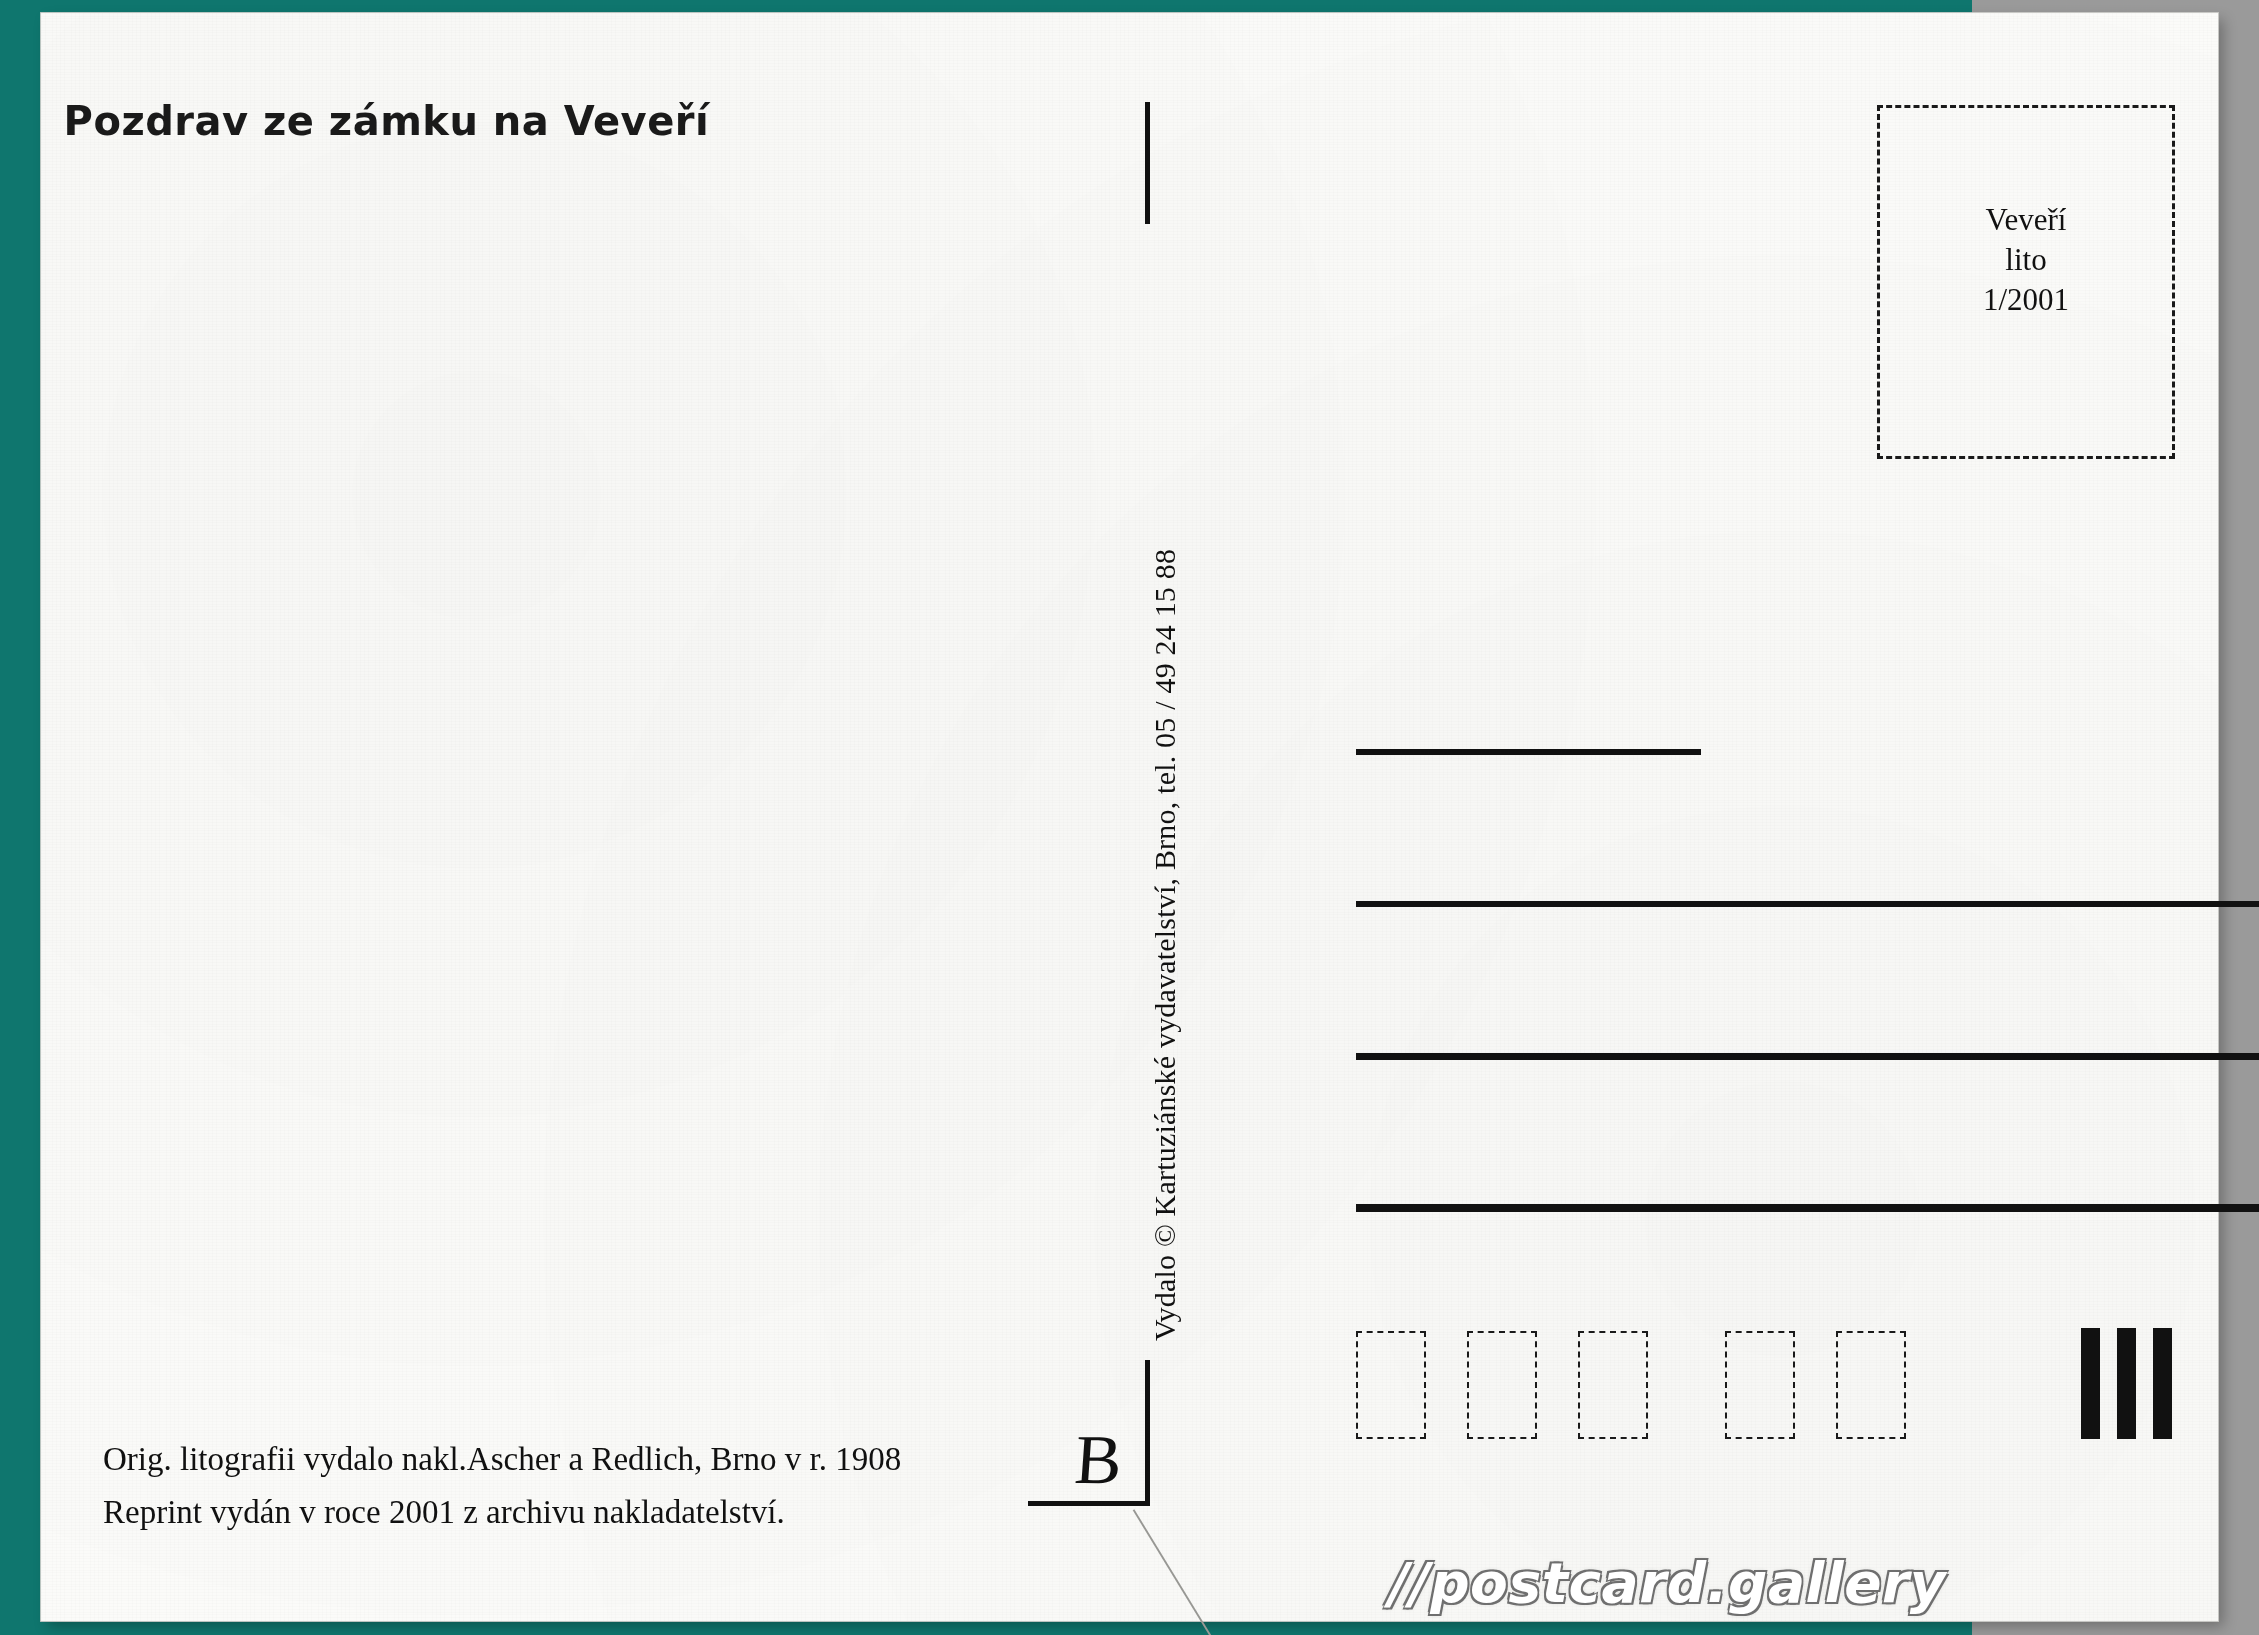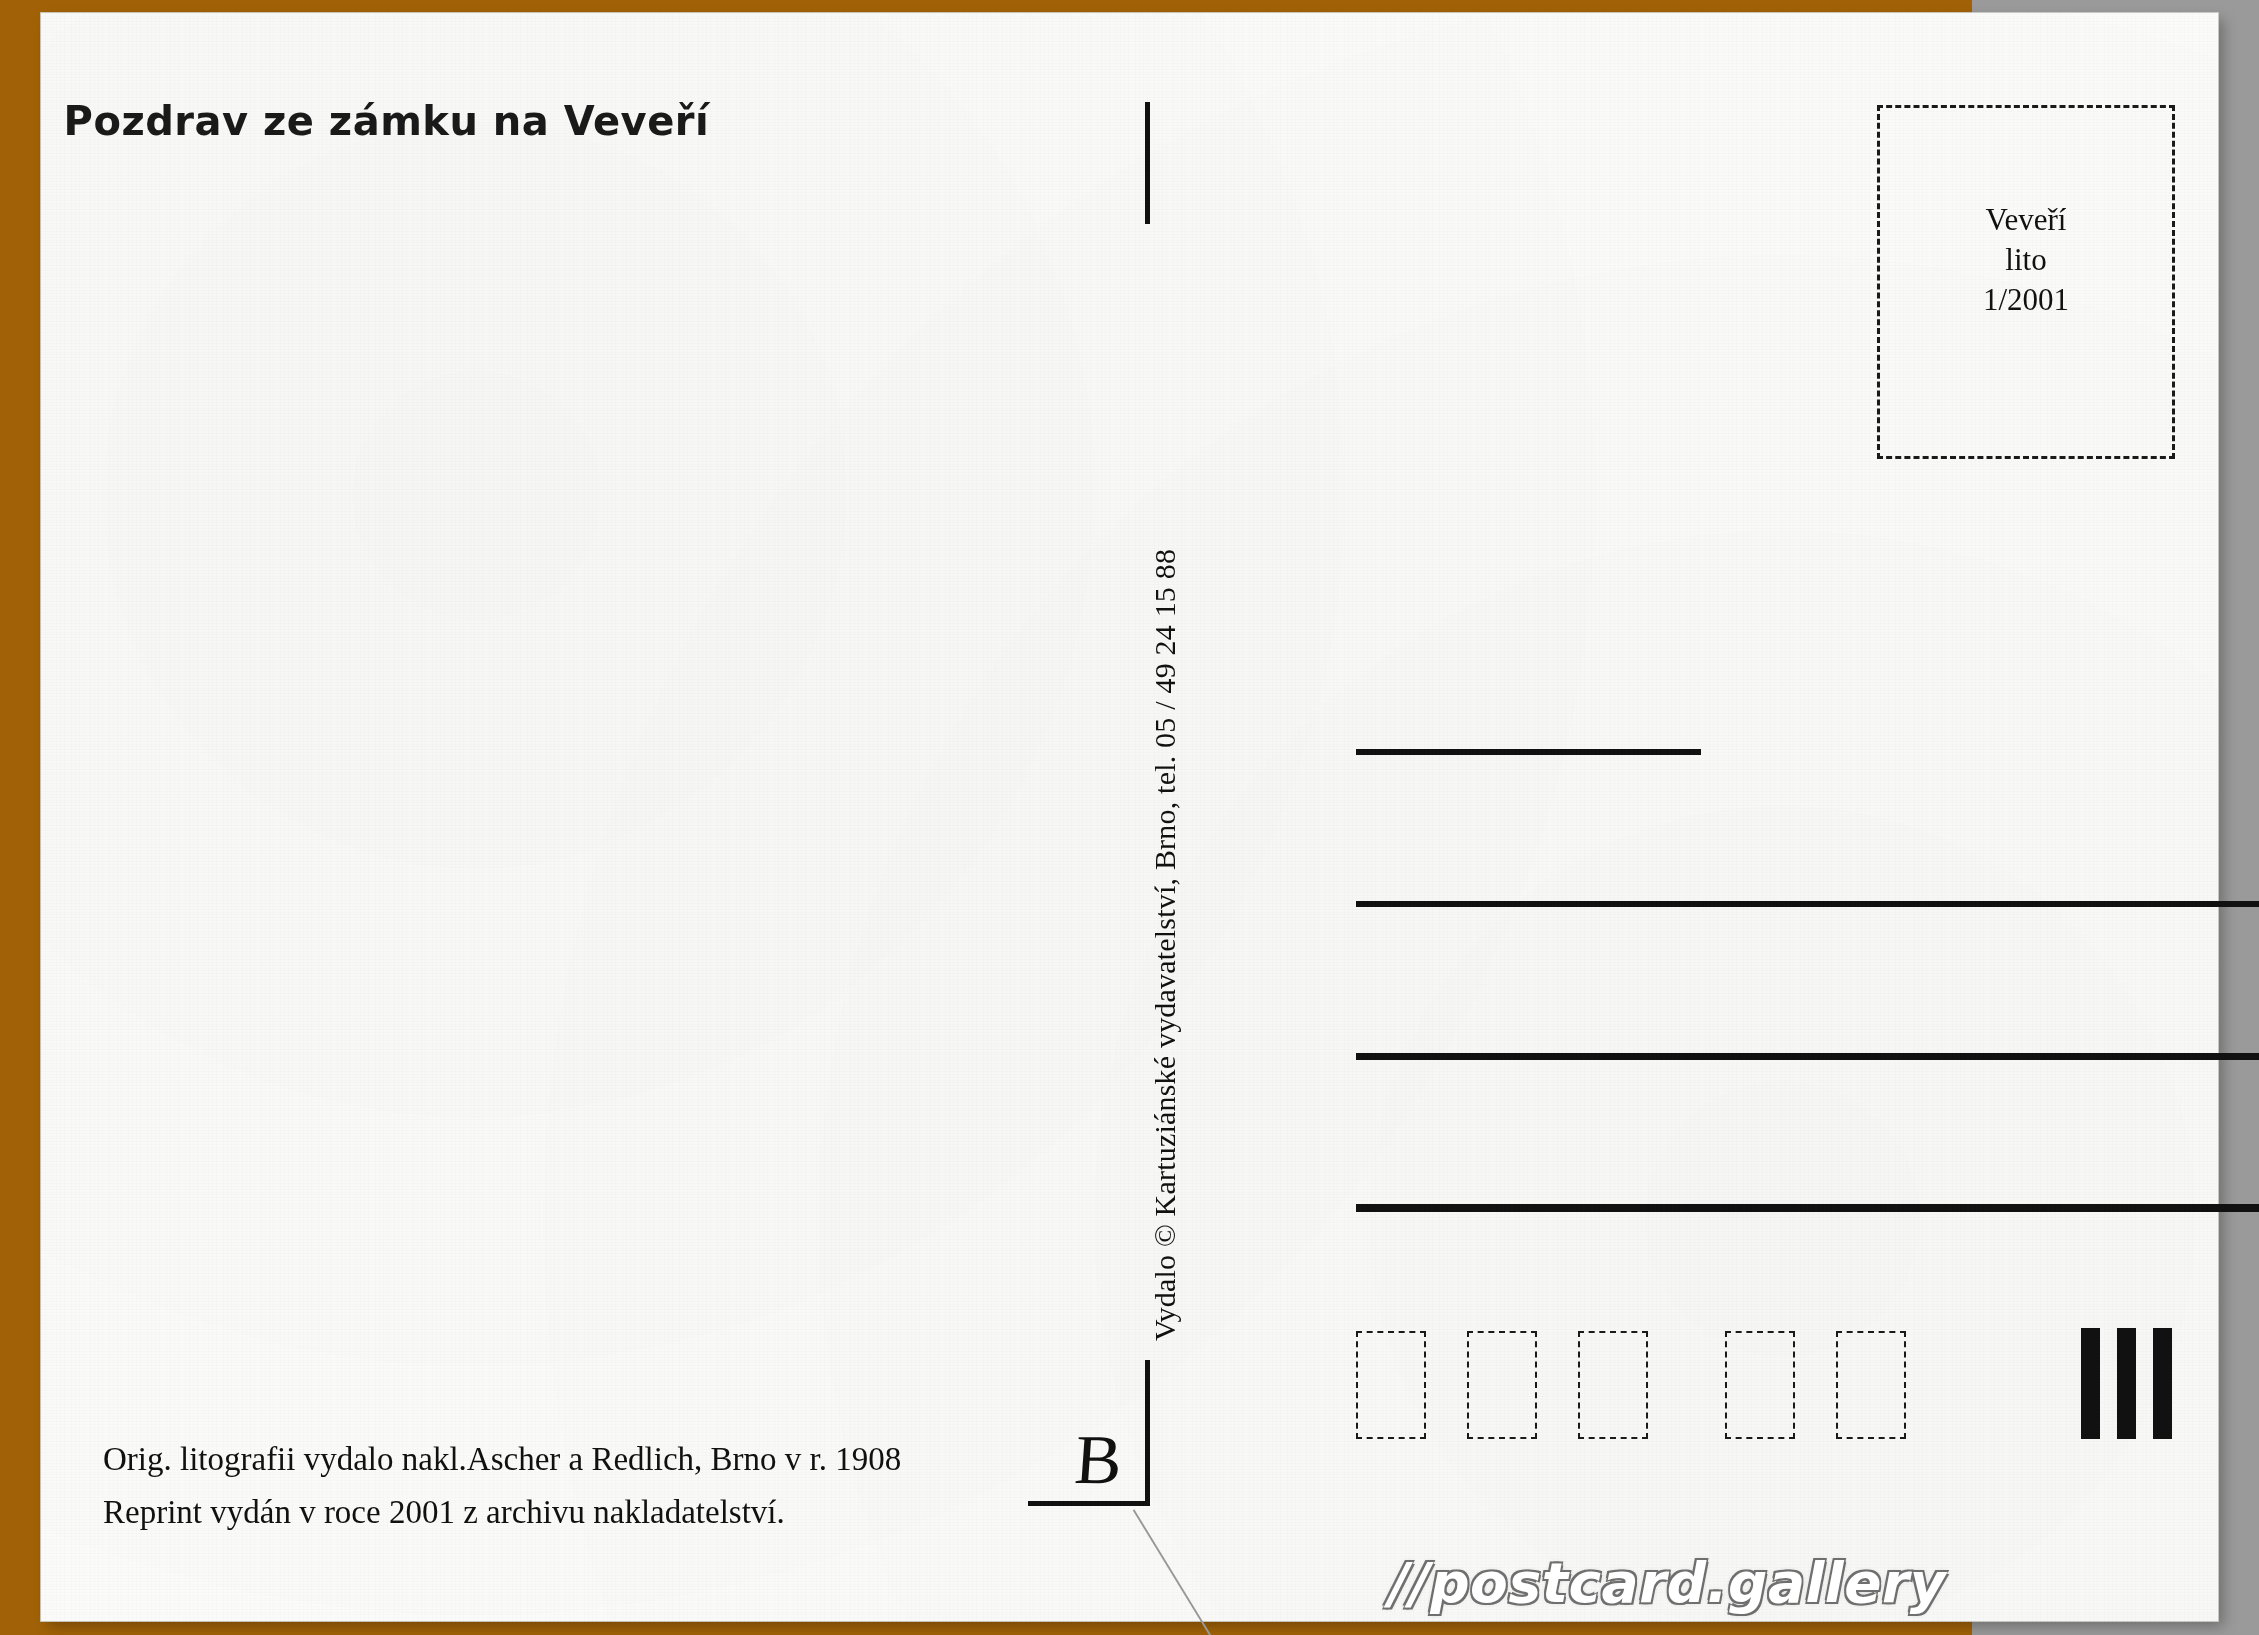--- a/index.html
+++ b/index.html
@@ -11,21 +11,21 @@
     width: 2260px;
     height: 1636px;
     overflow: hidden;
     font-family: "Liberation Serif", serif;
   }
 
   #stage {
     position: relative;
     width: 1972px;
     height: 1636px;
-    background: #a16207;
+    background: #0f766e;
   }
 
   
   #card {
     position: absolute;
     left: 41px;
     top: 13px;
     width: 2177px;
     height: 1608px;
     background: #fbfbf9;

